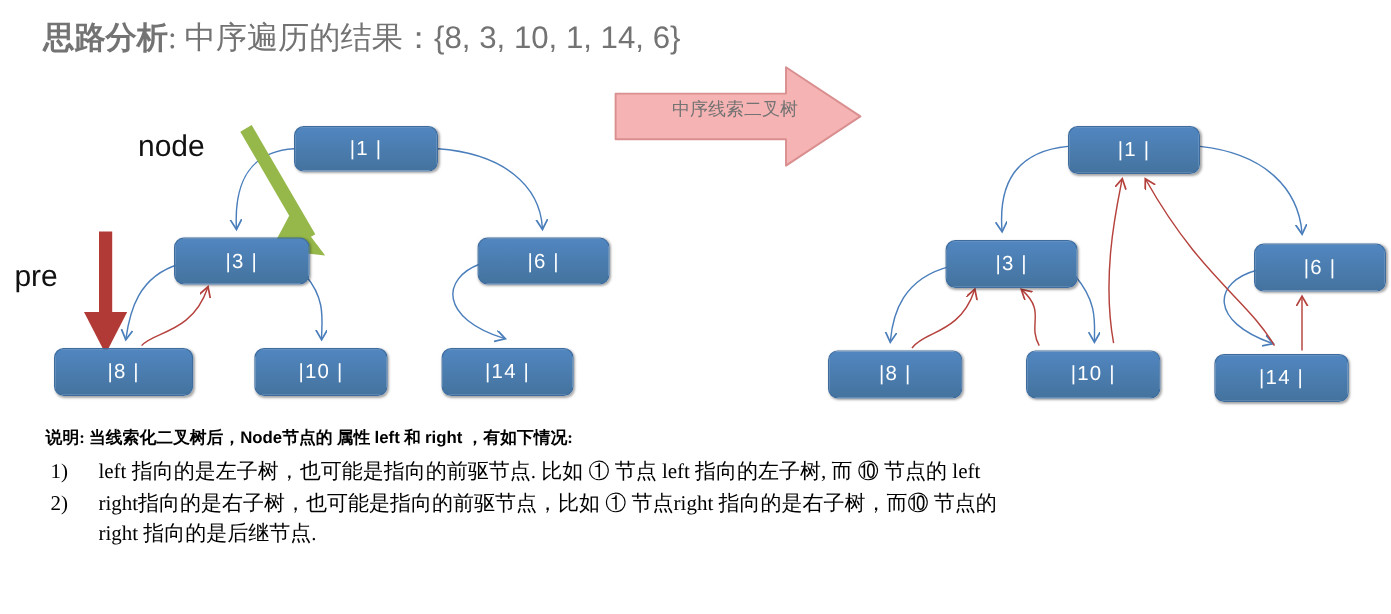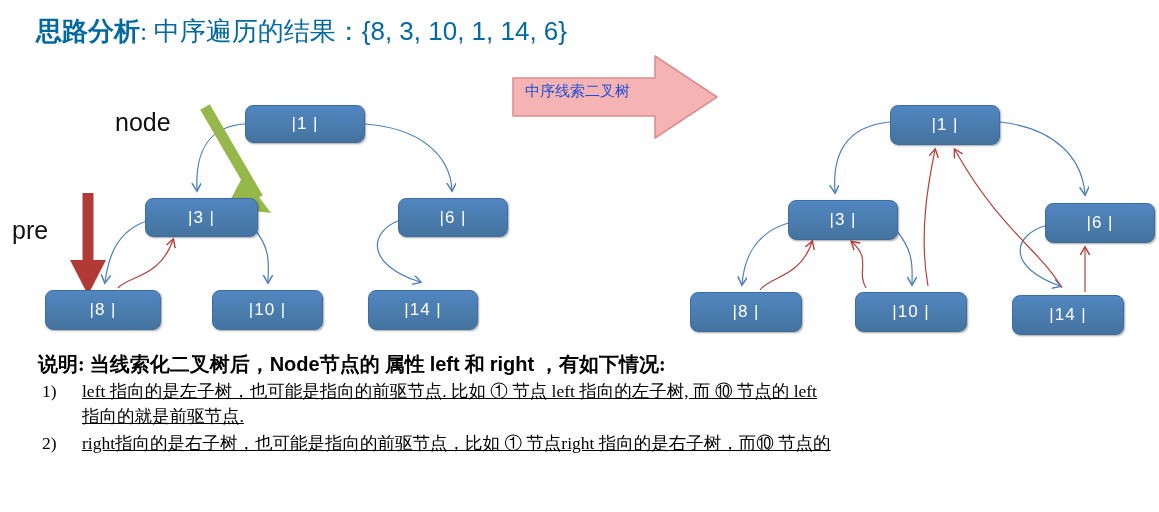--- a/index.html
+++ b/index.html
@@ -6,21 +6,21 @@
   body{
     width:1159px;height:512px;background:#ffffff;
     font-family:"Liberation Sans","DejaVu Sans",sans-serif;
     position:relative;overflow:hidden;
   }
   .canvas{position:absolute;left:0;top:0;width:1159px;height:512px;}
 
   
   #title{
     position:absolute;left:36px;top:14px;
-    font-size:26px;color:#0369a1;white-space:nowrap;
+    font-size:26px;color:#737373;white-space:nowrap;
     font-family:"Liberation Serif","DejaVu Serif",serif;
   }
   #title .bold{font-weight:bold;}
   #title .sans{font-family:"Liberation Sans","DejaVu Sans",sans-serif;}
 
   
   #diagram{position:absolute;left:0;top:80px;width:1159px;height:268px;}
   svg.edges{position:absolute;left:0;top:0;width:1159px;height:268px;overflow:visible;}
 
   .node{
@@ -36,35 +36,35 @@
   
   .ptr-label{
     position:absolute;font-size:25px;color:#111;
     font-family:"Liberation Sans","DejaVu Sans",sans-serif;
   }
 
   
   #banner{position:absolute;left:505px;top:50px;width:220px;height:95px;}
   #banner svg{position:absolute;left:0;top:0;}
   #banner .btext{
-    position:absolute;left:20px;top:32px;width:140px;text-align:left;
-    font-size:15px;color:#1d4ed8;
+    position:absolute;left:20px;top:32px;width:140px;text-align:right;
+    font-size:15px;color:#737373;
     font-family:"Liberation Serif","DejaVu Serif",serif;
   }
 
   
   #notes{
     position:absolute;left:38px;top:352px;width:1115px;
     font-family:"Liberation Serif","DejaVu Serif",serif;
     color:#000;font-size:17.5px;line-height:25px;
   }
-  #notes .head{font-weight:bold;font-size:20px;white-space:nowrap;}
+  #notes .head{font-weight:bold;font-size:14px;white-space:nowrap;}
   #notes .item{display:flex;margin-top:2px;}
   #notes .marker{width:44px;flex:0 0 44px;padding-left:4px;box-sizing:border-box;}
-  #notes .body{flex:1;text-decoration:underline;}
+  #notes .body{flex:1;}
   .sansb{font-family:"Liberation Sans","DejaVu Sans",sans-serif;font-weight:bold;}
 </style>
 </head>
 <body>
 
 <div class="canvas">
 
   <div id="title">
     <span class="bold">思路分析</span><span>: </span><span>中序遍历的结果：</span><span class="sans">{8, 3, 10, 1, 14, 6}</span>
   </div>
@@ -144,25 +144,25 @@
 
   <div id="notes">
     <div class="head">
       <span>说明: 当线索化二叉树后，</span><span class="sansb">Node</span><span>节点的 属性 </span><span class="sansb">left</span><span> 和 </span><span class="sansb">right</span><span> ，有如下情况:</span>
     </div>
 
     <div class="item">
       <div class="marker">1)</div>
       <div class="body">
         <div>left 指向的是左子树，也可能是指向的前驱节点. 比如 ① 节点 left 指向的左子树, 而 ⑩ 节点的 left</div>
-        <div>指向的就是前驱节点.</div>
       </div>
     </div>
 
     <div class="item">
       <div class="marker">2)</div>
       <div class="body">
         <div>right指向的是右子树，也可能是指向的前驱节点，比如 ① 节点right 指向的是右子树，而⑩ 节点的</div>
+        <div>right 指向的是后继节点.</div>
       </div>
     </div>
   </div>
 
 </div>
 
 </body></html>

